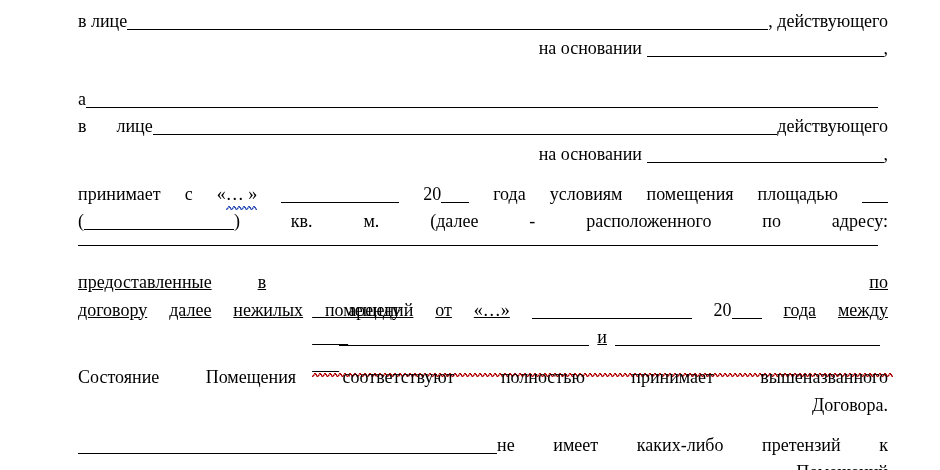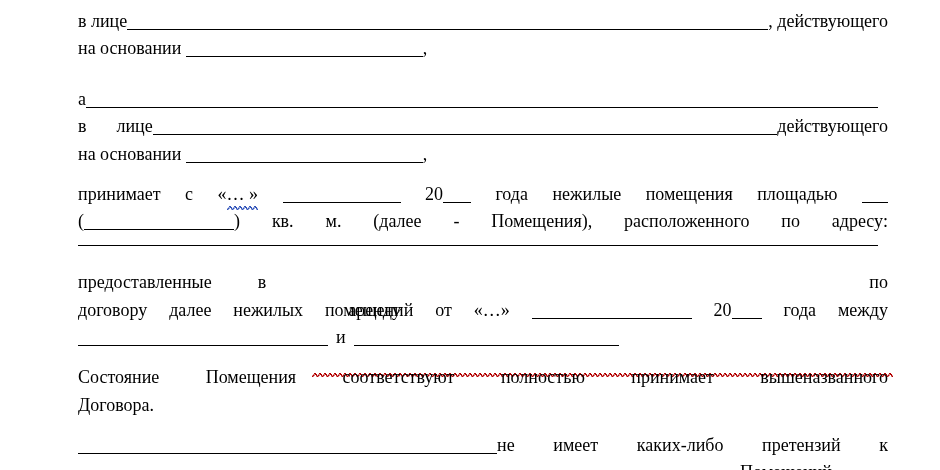--- a/index.html
+++ b/index.html
@@ -12,30 +12,31 @@
     color: #000000;
   }
   .doc {
     padding-left: 78px;
     width: 810px;
   }
   .para { margin: 0; }
   .p1 { margin-top: 8px; }
   .p2 { margin-top: 23px; }
   .p3 { margin-top: 13px; }
-  .p4 { margin-top: 6px; }
+  .p4 { margin-top: 6px; text-decoration: underline; }
   .p5 { margin-top: 13px; }
   .p6 { margin-top: 13px; }
   .line {
     display: flex;
     align-items: baseline;
     height: 27.4px;
     line-height: 27.4px;
     white-space: pre;
     position: relative;
+    justify-content: flex-end;
   }
   .j { justify-content: space-between; }
   .line > span, .nw > span { display: inline-block; }
   .nw { display: inline-flex; align-items: baseline; }
   .bl {
     flex: none;
     height: 0;
     border-bottom: 1.6px solid #000000;
     transform: translateY(3px);
     align-self: baseline;
@@ -114,32 +115,31 @@
   </div>
 
   <div class="para p3">
     <div class="line j">
       <span>принимает</span>
       <span>с</span>
       <span class="nw"><span>«</span><span class="sq-blue">… »</span></span>
       <span class="bl" style="width:118px"></span>
       <span class="nw"><span>20</span><span class="bl" style="width:28px"></span></span>
       <span>года</span>
-      <span>нежилые</span>
+      <span>условиям</span>
       <span>помещения</span>
       <span>площадью</span>
       <span class="bl" style="width:26px"></span>
     </div>
     <div class="line j">
       <span class="nw"><span>(</span><span class="bl" style="width:150px"></span><span>)</span></span>
       <span>кв.</span>
       <span>м.</span>
       <span>(далее</span>
       <span>-</span>
-      <span>Помещения),</span>
       <span>расположенного</span>
       <span>по</span>
       <span>адресу:</span>
     </div>
   </div>
 
   <div class="para p4">
     <div class="line">
       <span class="bl grow" style="margin-right:10px"></span>
     </div>

